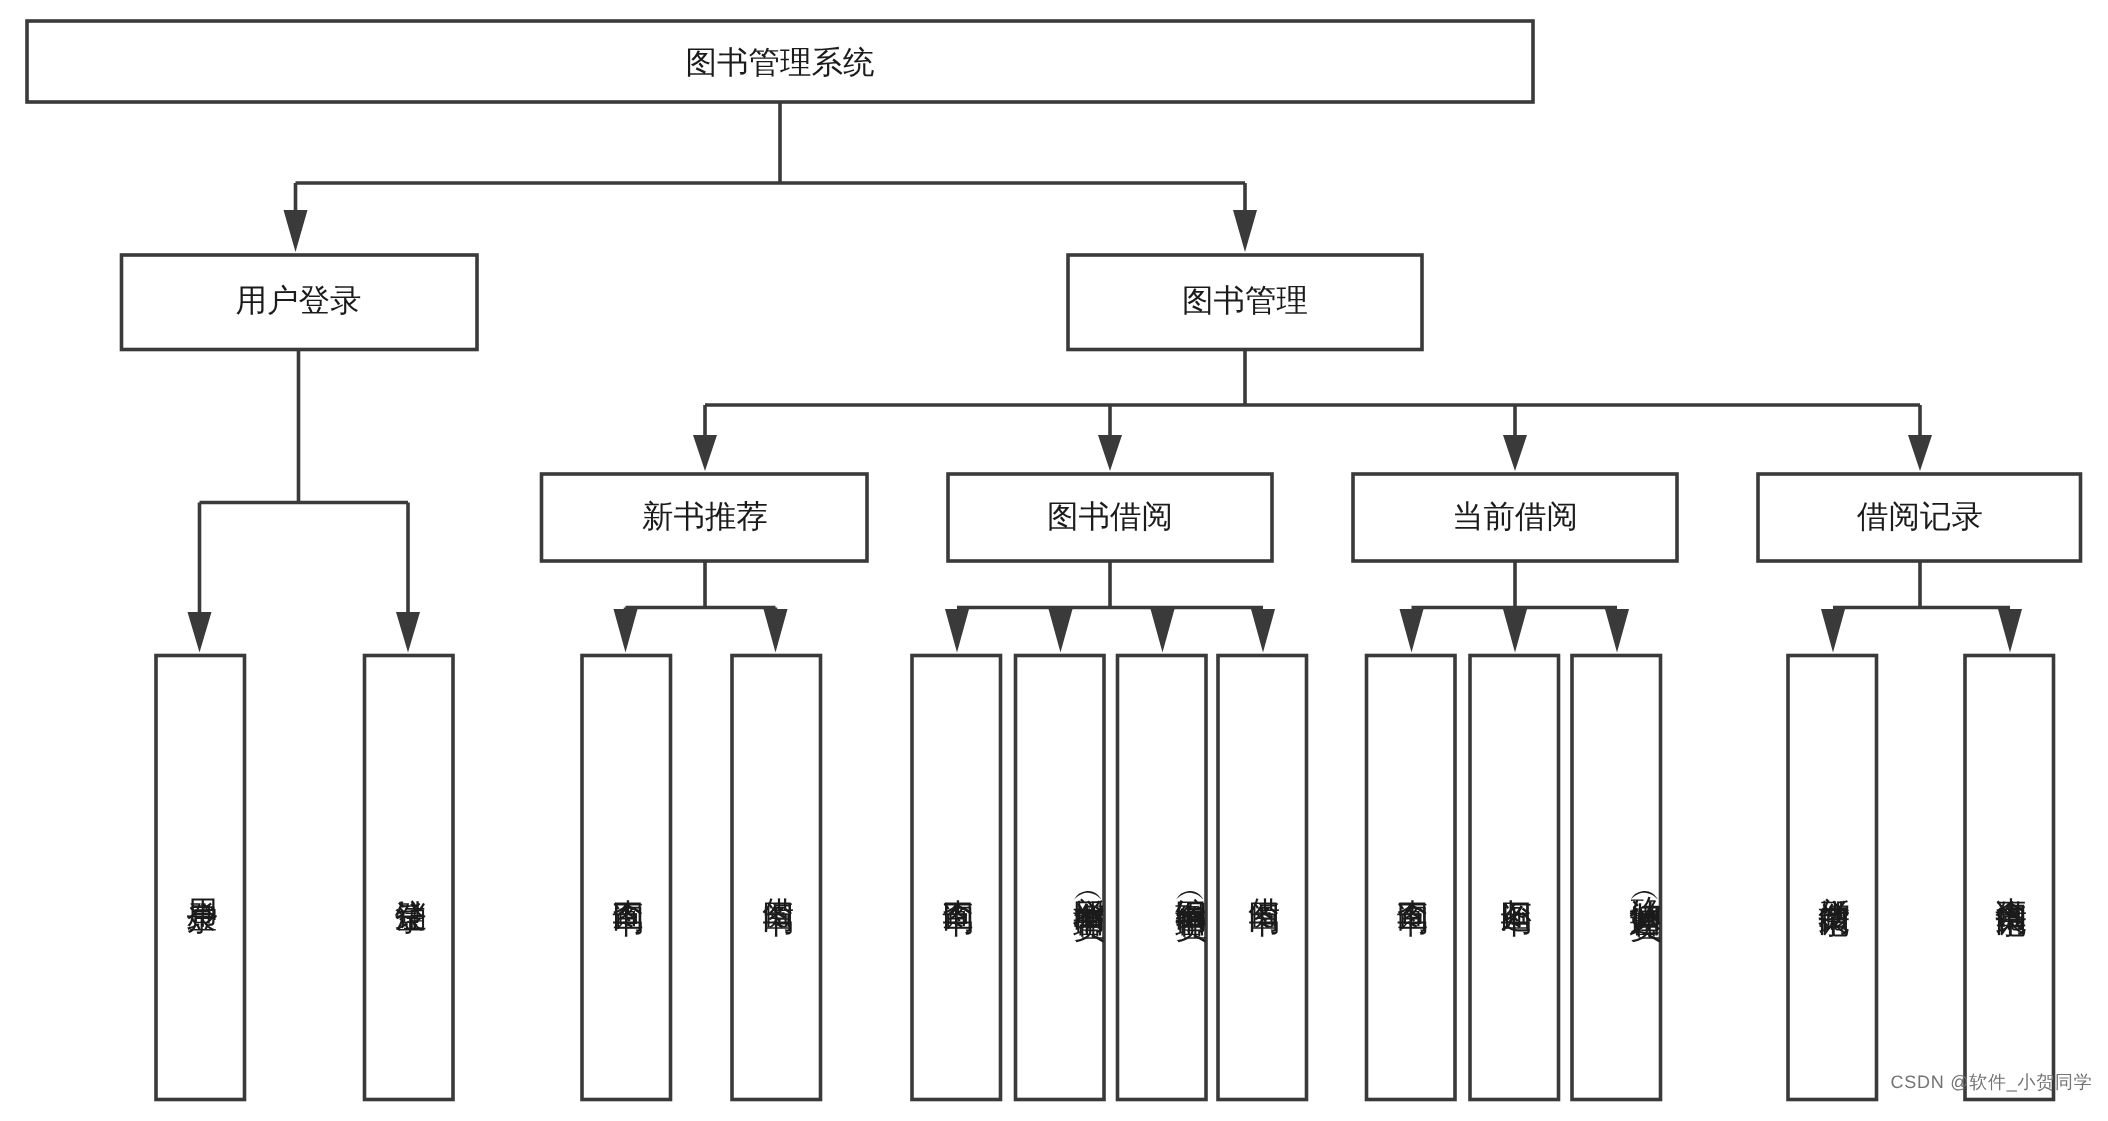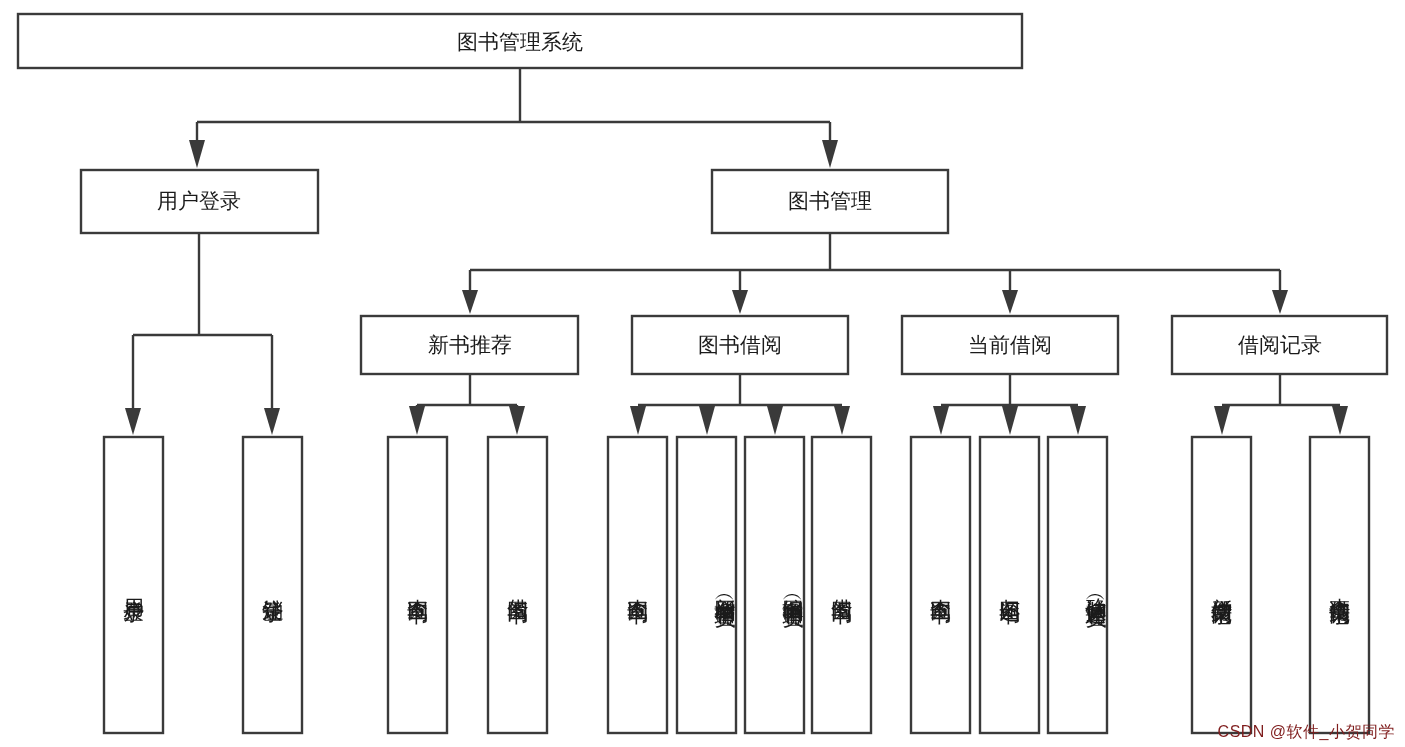--- a/index.html
+++ b/index.html
@@ -60,24 +60,24 @@
     line-height: 1.08;
     color: #1b1b1b;
     letter-spacing: 1.5px;
     text-align: center;
     white-space: nowrap;
     user-select: none;
   }
   .watermark {
     position: absolute;
     right: 10px;
-    bottom: 4px;
-    font-family: "Liberation Sans", "DejaVu Sans", sans-serif;
-    font-size: 16px;
-    color: #7f1d1d;
+    bottom: 17px;
+    font-family: "Liberation Sans", "DejaVu Sans", sans-serif;
+    font-size: 12px;
+    color: #737373;
     letter-spacing: 0.5px;
     user-select: none;
     white-space: nowrap;
   }
 </style>
 </head>
 <body>
 
 <div id="diagram-root">
 

